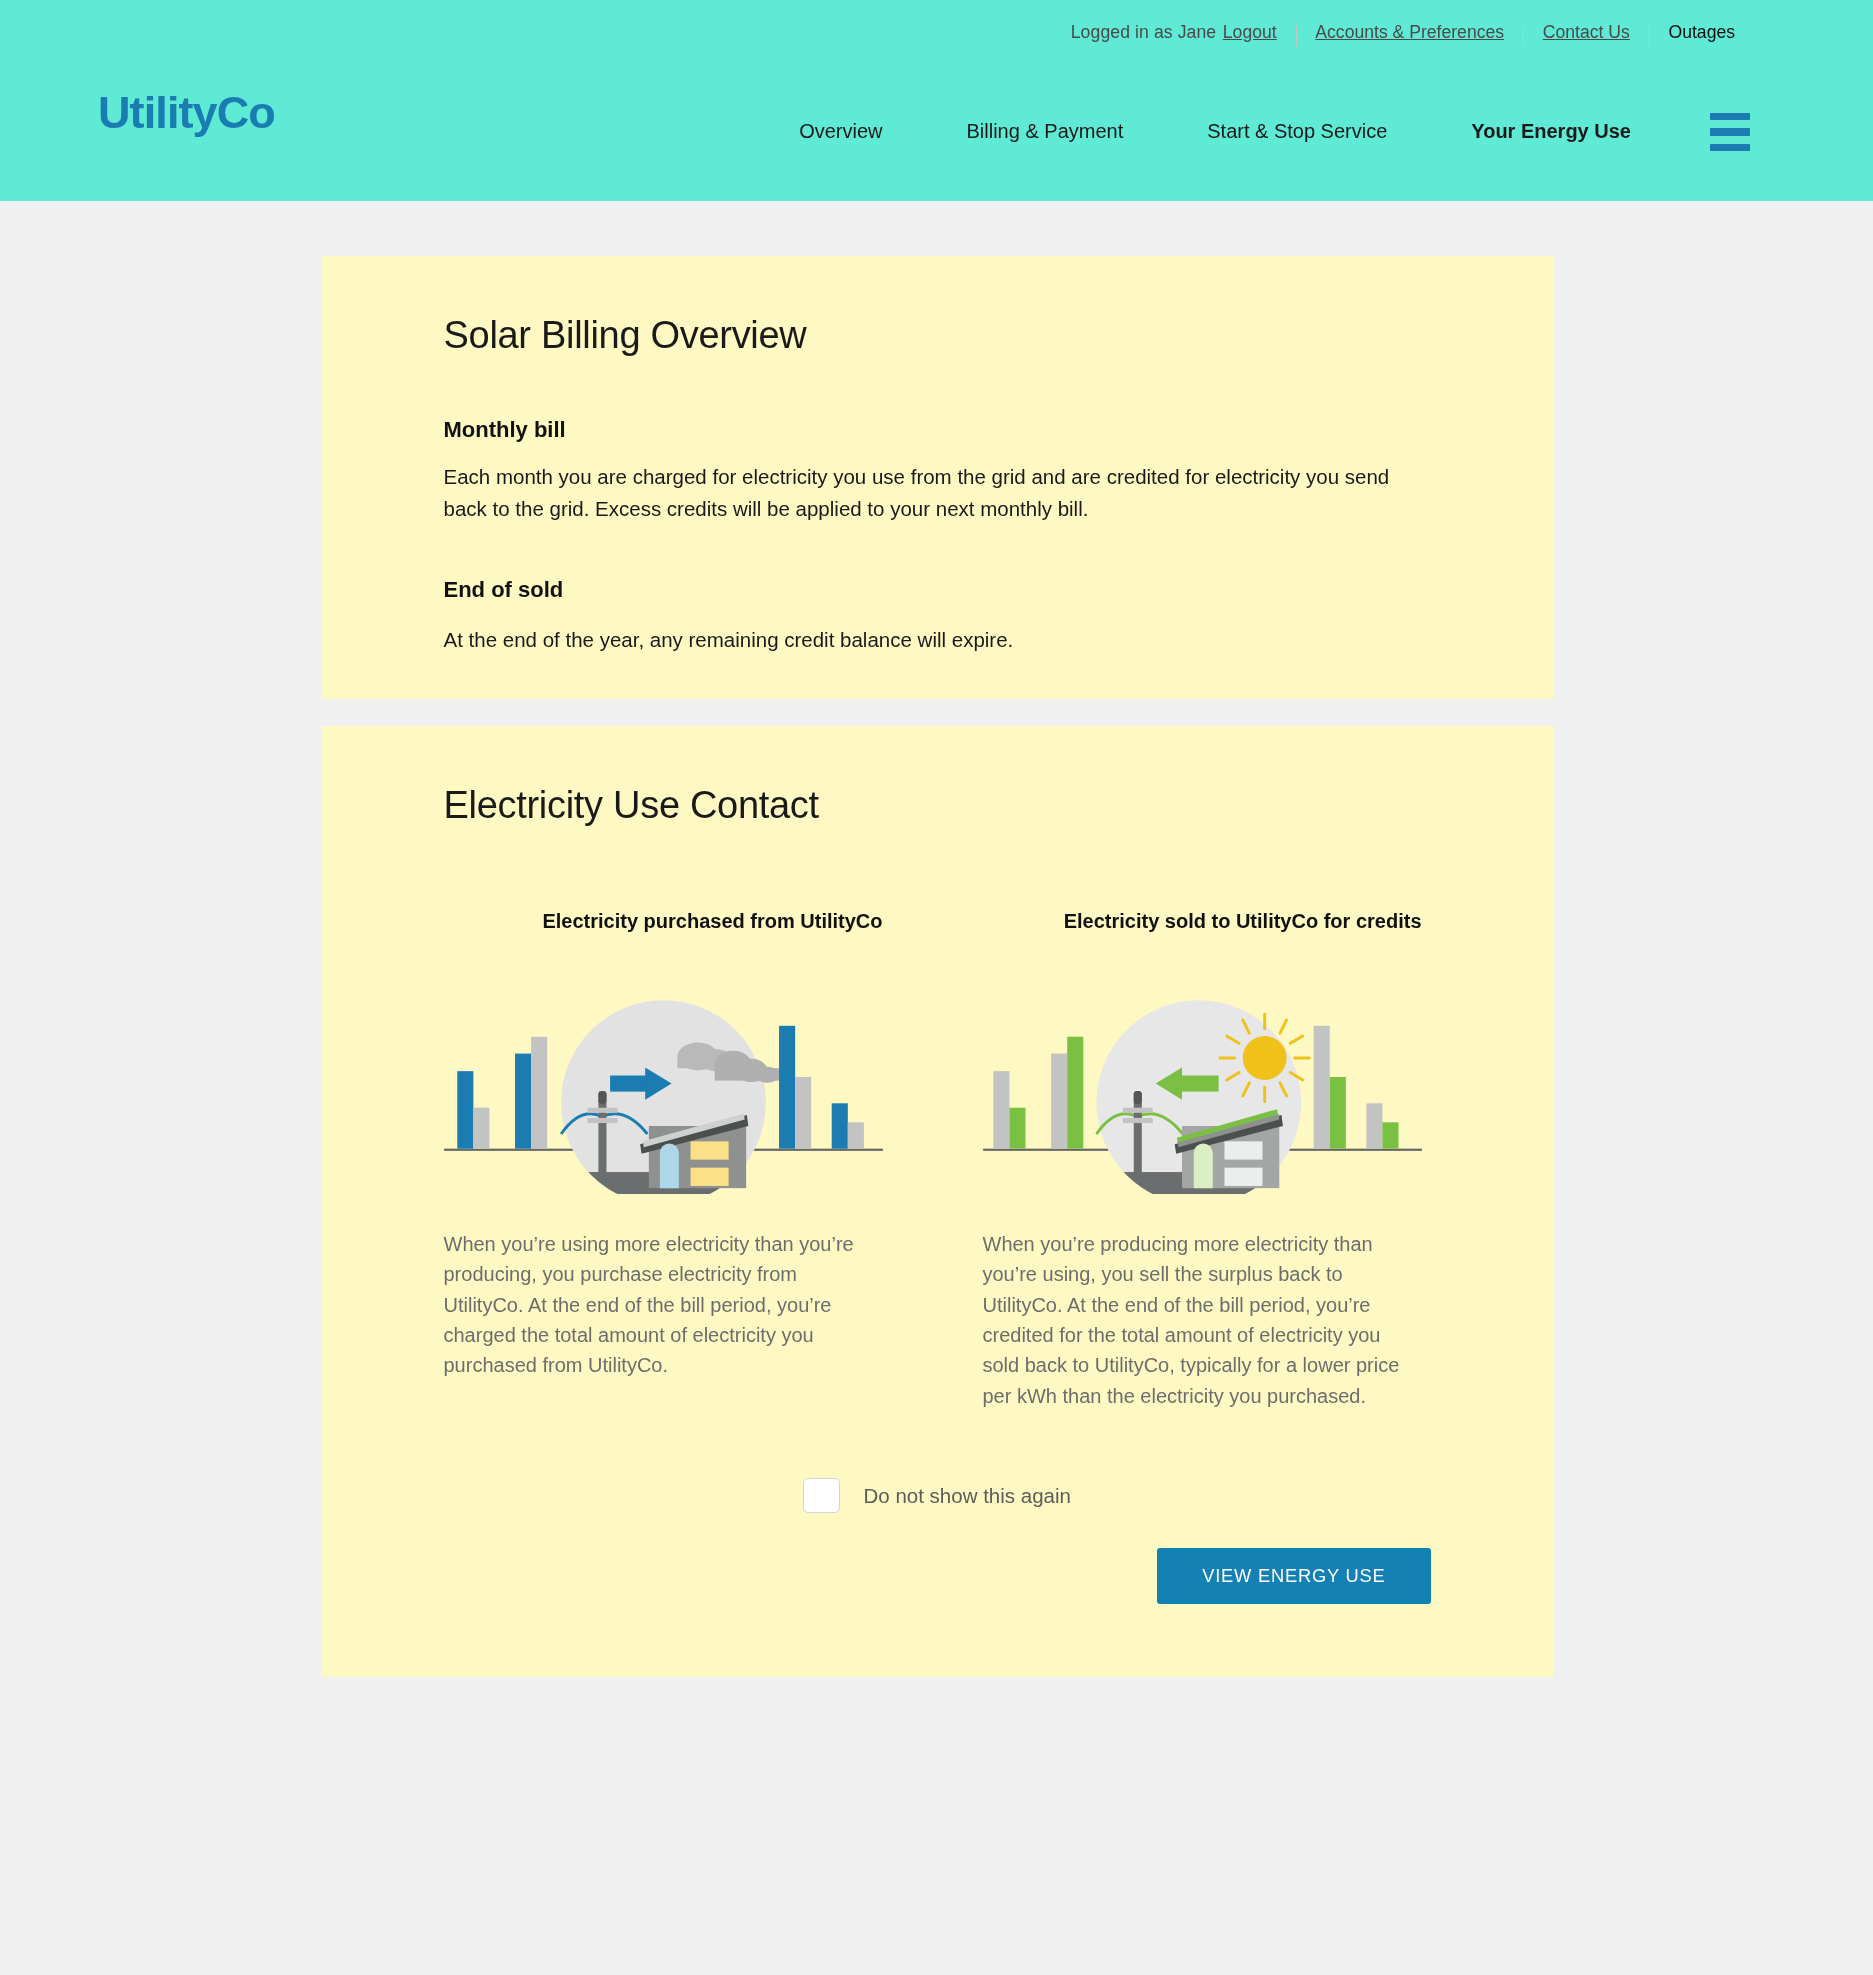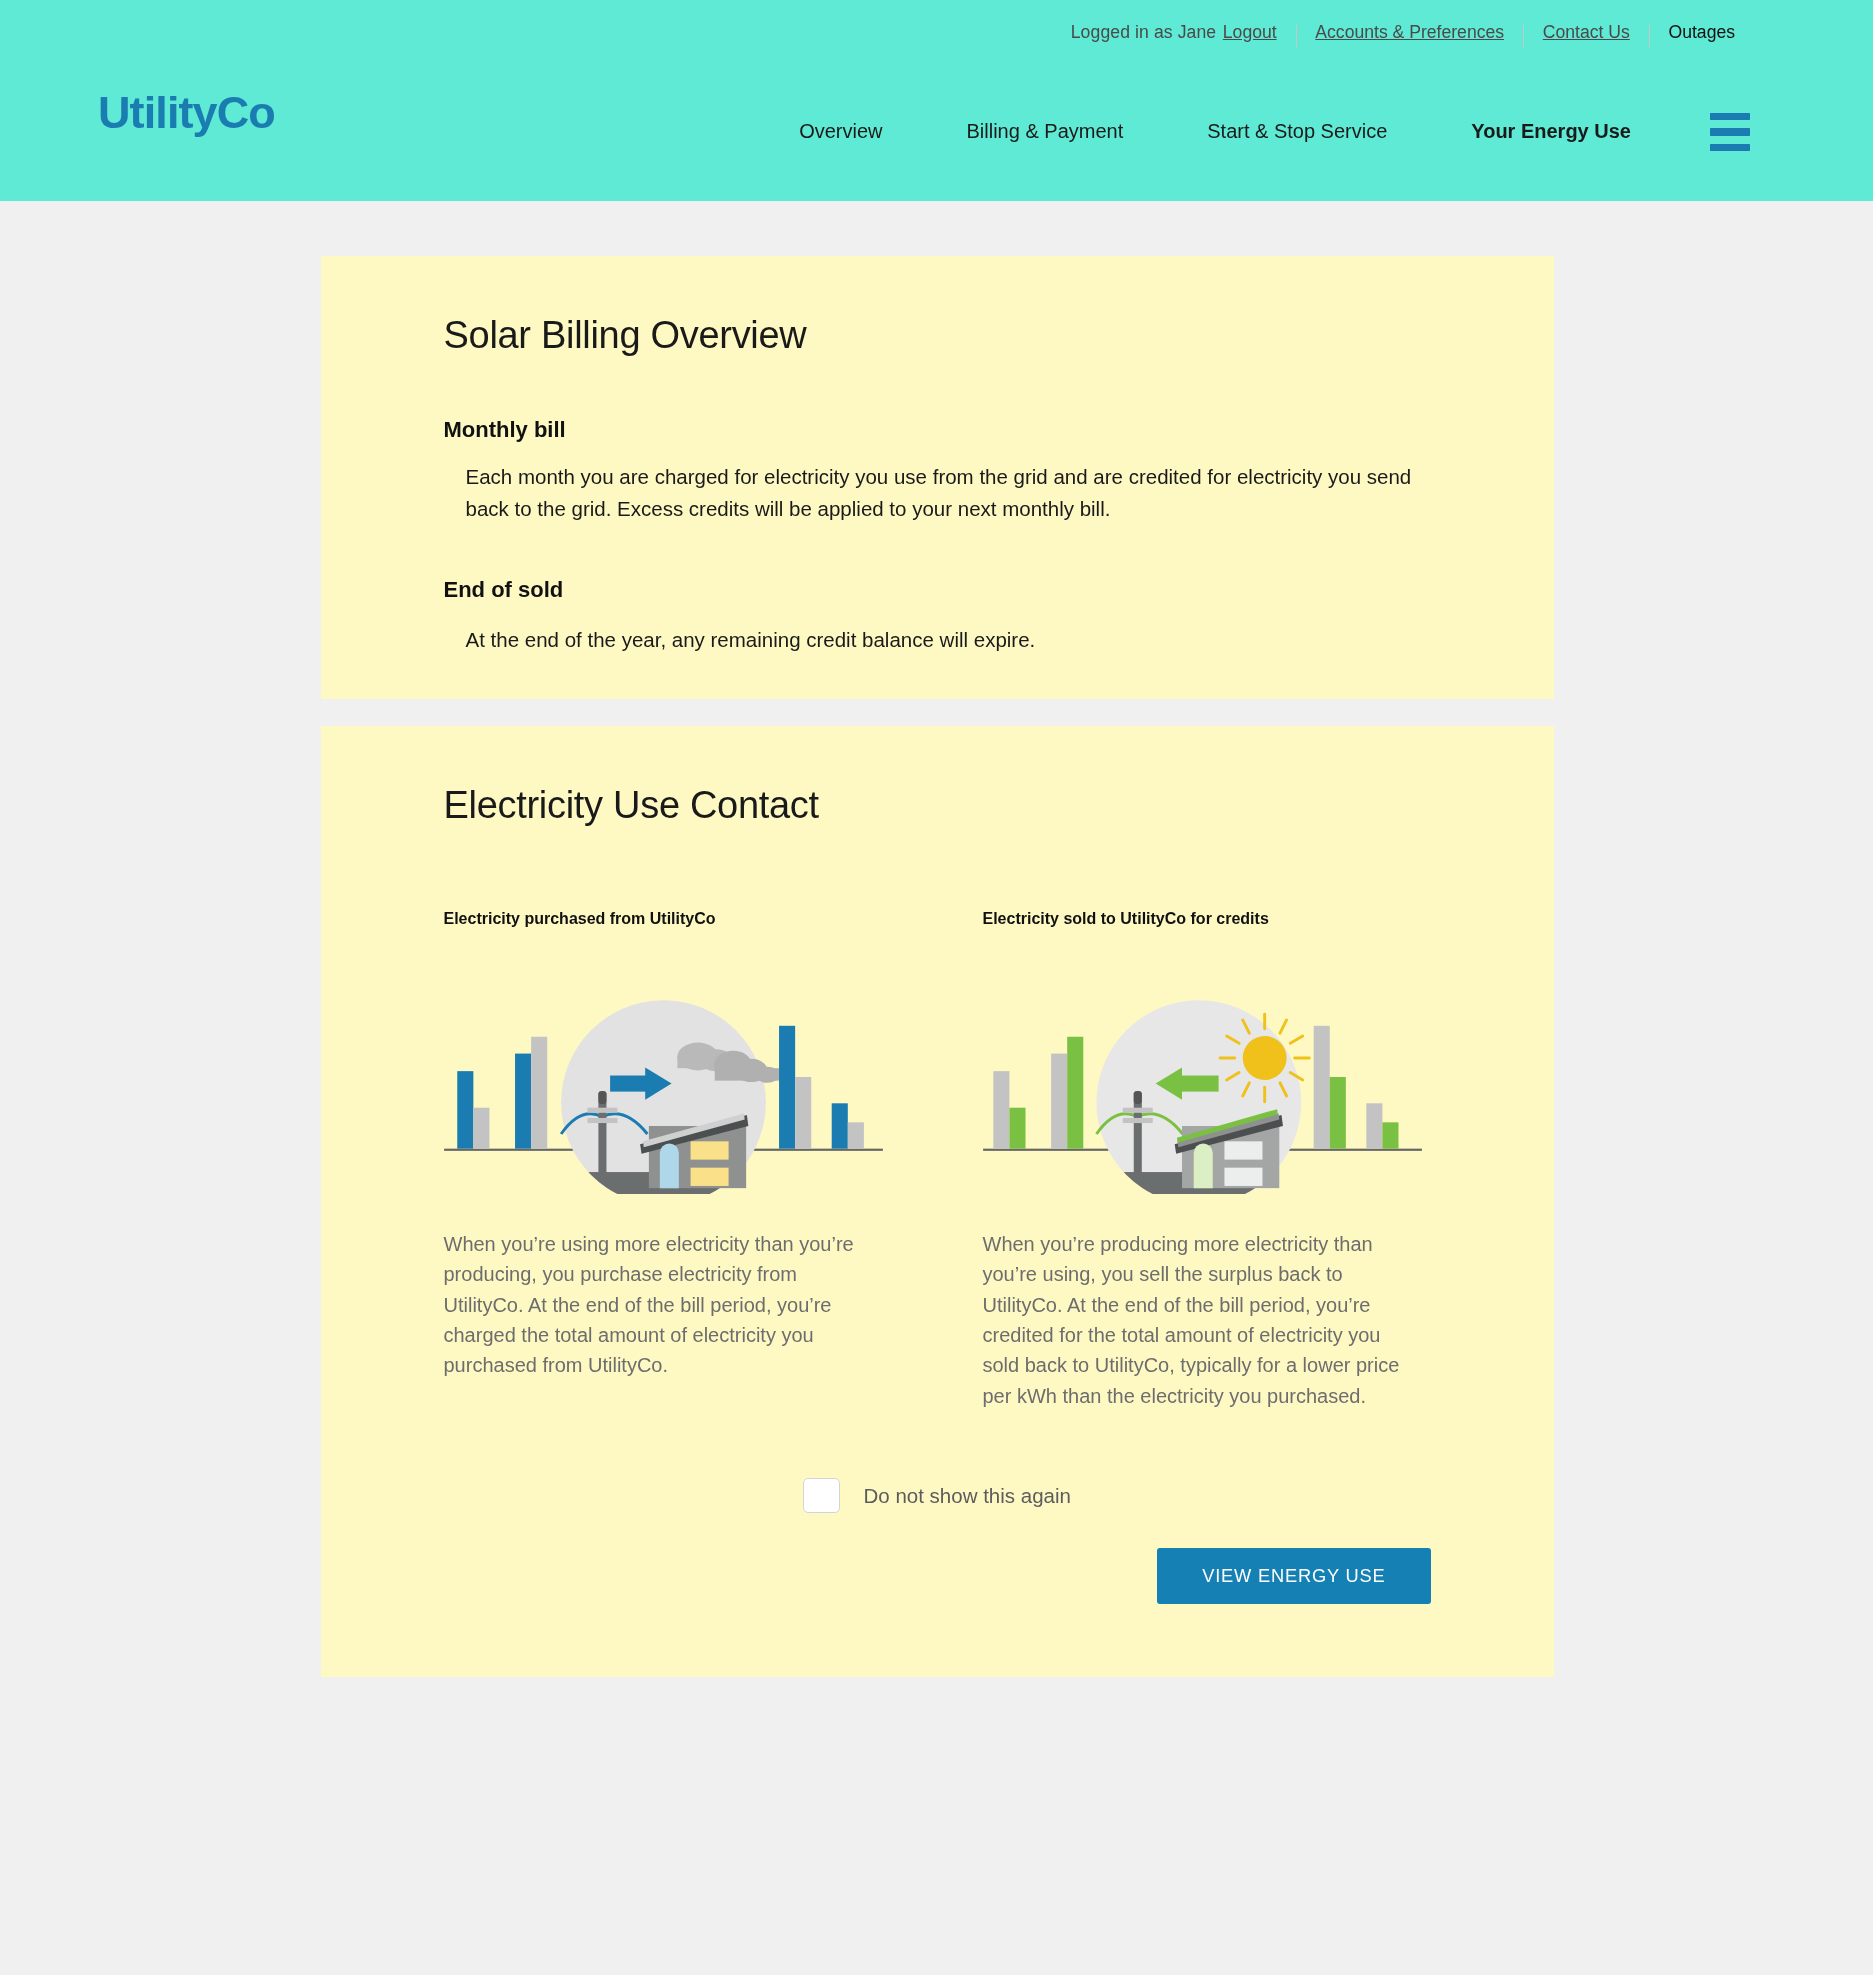--- a/index.html
+++ b/index.html
@@ -148,42 +148,42 @@
     font-weight: bold;
     color: #111111;
     line-height: 1.2;
   }
 
   p.body-text {
     font-size: 20.5px;
     color: #1a1a1a;
     line-height: 1.53;
     max-width: 966px;
-    margin-left: 22px;
   }
 
   .solar-section-1 { margin-top: 60px; }
   .solar-section-1 p { margin-top: 18.3px; }
   .solar-section-2 { margin-top: 53px; }
   .solar-section-2 p { margin-top: 20px; }
 
   
   .columns {
     display: flex;
     margin-top: 81px;
     gap: 100px;
   }
   .col { width: 439px; }
 
   h3.col-head {
-    font-size: 16px;
+    font-size: 20px;
     font-weight: bold;
     color: #111111;
     line-height: 1.32;
     min-height: 59px;
+    text-align: right;
   }
 
   .illus-wrap {
     margin-top: 31px;
     height: 196px;
     position: relative;
   }
 
   p.col-text {
     margin-top: 35px;

